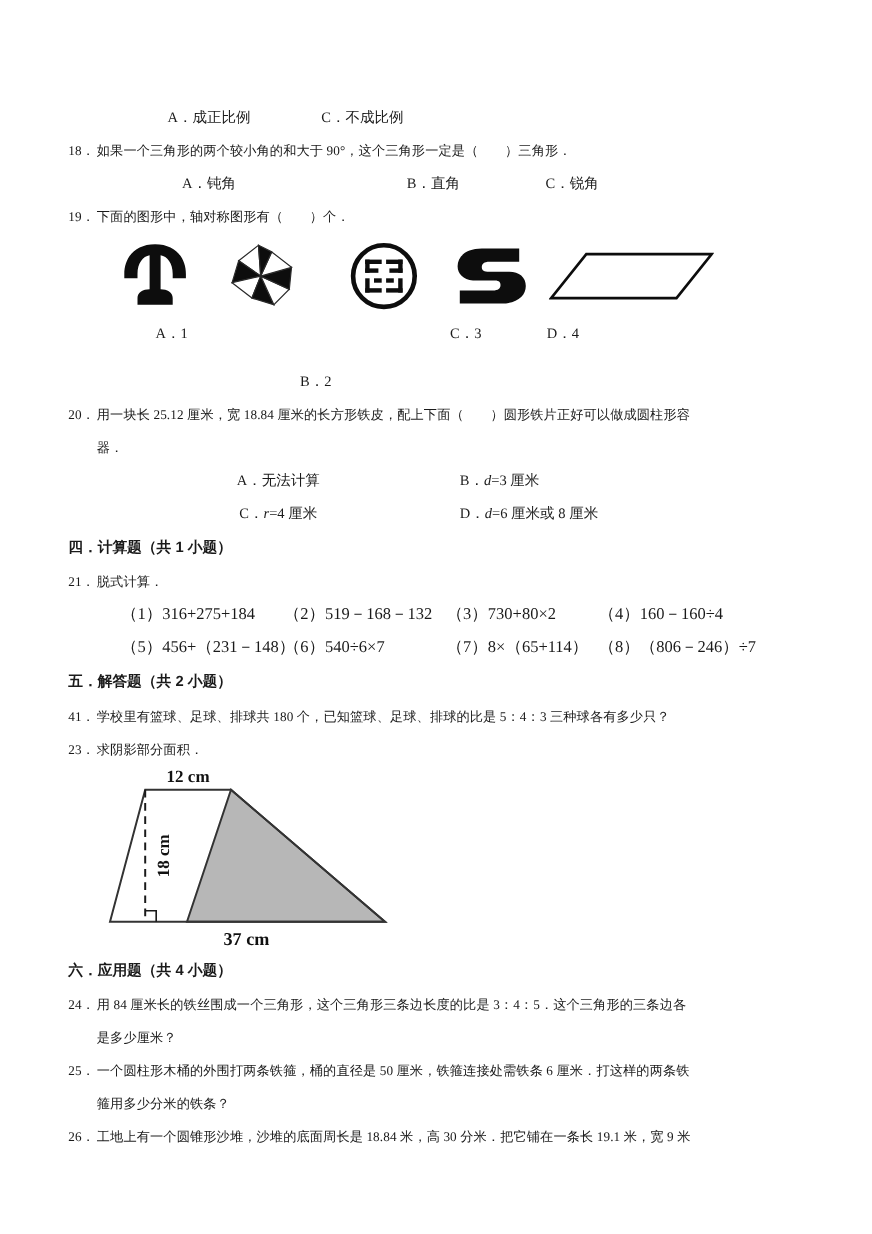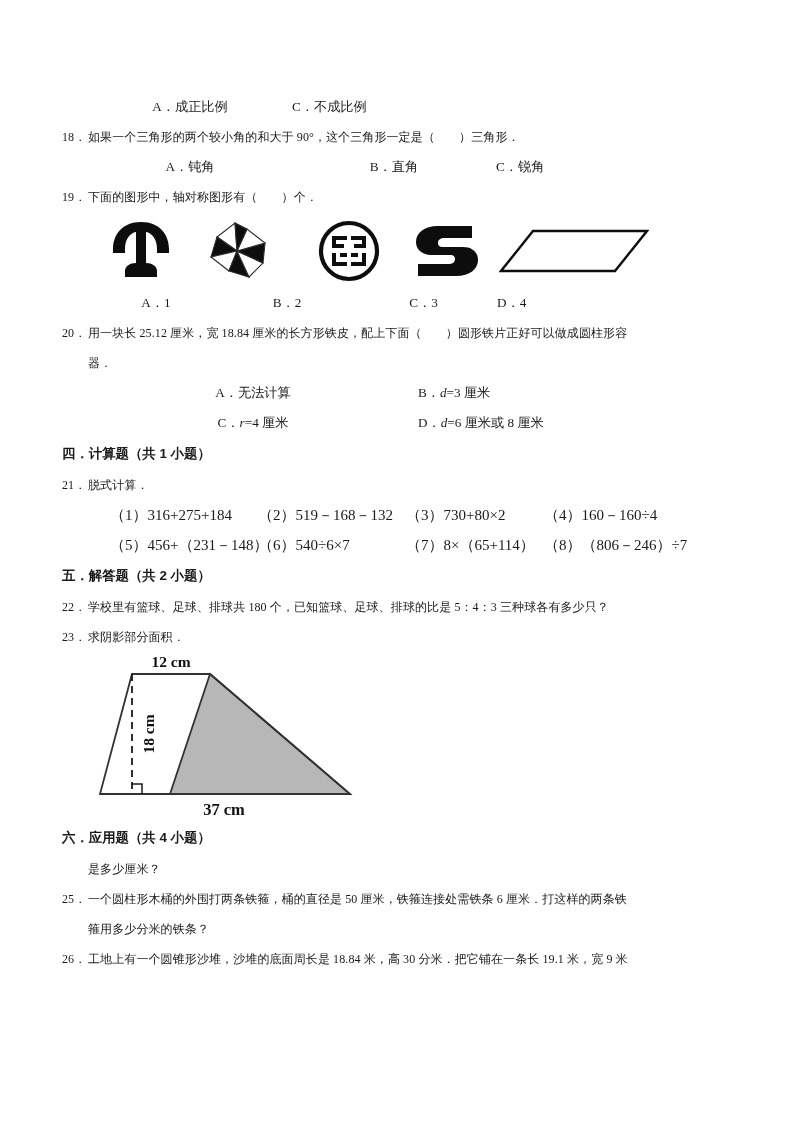--- a/index.html
+++ b/index.html
@@ -185,21 +185,21 @@
 
       <div class="fig-slot" style="left:432px; width:160px;">
         <svg width="150" height="52" viewBox="0 0 150 52">
           <polygon points="34,6 148,6 116,46 2,46" fill="#ffffff" stroke="#0d0d0d" stroke-width="2.4"></polygon>
         </svg>
       </div>
     </div>
 
     <div class="opts">
       <span class="op" style="width:136px;">A．1</span>
-      <span class="op" style="width:126px;">B．2</span>
+      <span class="op" style="width:126px;margin-top:44px;">B．2</span>
       <span class="op" style="width:147px;">C．3</span>
       <span class="op">D．4</span>
     </div>
 
     <div class="qline">
       <span class="qnum">20．</span><span>用一块长 25.12 厘米，宽 18.84 厘米的长方形铁皮，配上下面（　　）圆形铁片正好可以做成圆柱形容</span>
     </div>
     <div class="qline indent">
       <span>器．</span>
     </div>
@@ -227,21 +227,21 @@
     <div class="calc-row calc-row2">
       <span class="ci c2-w1">（5）456+（231－148）</span>
       <span class="ci c2-w2">（6）540÷6×7</span>
       <span class="ci c2-w3">（7）8×（65+114）</span>
       <span class="ci">（8）（806－246）÷7</span>
     </div>
 
     <div class="sec-head">五．解答题（共 2 小题）</div>
 
     <div class="qline">
-      <span class="qnum">22．</span><span>学校里有篮球、足球、排球共 180 个，已知篮球、足球、排球的比是 5：4：3 三种球各有多少只？</span>
+      <span class="qnum">41．</span><span>学校里有篮球、足球、排球共 180 个，已知篮球、足球、排球的比是 5：4：3 三种球各有多少只？</span>
     </div>
 
     <div class="qline">
       <span class="qnum">23．</span><span>求阴影部分面积．</span>
     </div>
 
     <div class="geo-wrap">
       <svg width="290" height="166" viewBox="0 0 290 166">
 
         <polygon points="118,20 258,140 78,140" fill="#b7b7b7" stroke="#333333" stroke-width="1.8"></polygon>
@@ -255,20 +255,23 @@
         <text x="79" y="13" font-family="Liberation Serif, serif" font-size="15.5" font-weight="bold" text-anchor="middle" fill="#111">12 cm</text>
 
         <text x="0" y="0" transform="translate(62,80) rotate(-90)" font-family="Liberation Serif, serif" font-size="15.5" font-weight="bold" text-anchor="middle" fill="#111">18 cm</text>
 
         <text x="132" y="161" font-family="Liberation Serif, serif" font-size="16.5" font-weight="bold" text-anchor="middle" fill="#111">37 cm</text>
       </svg>
     </div>
 
     <div class="sec-head">六．应用题（共 4 小题）</div>
 
+    <div class="qline">
+      <span class="qnum">24．</span><span>用 84 厘米长的铁丝围成一个三角形，这个三角形三条边长度的比是 3：4：5．这个三角形的三条边各</span>
+    </div>
     <div class="qline indent">
       <span>是多少厘米？</span>
     </div>
 
     <div class="qline">
       <span class="qnum">25．</span><span>一个圆柱形木桶的外围打两条铁箍，桶的直径是 50 厘米，铁箍连接处需铁条 6 厘米．打这样的两条铁</span>
     </div>
     <div class="qline indent">
       <span>箍用多少分米的铁条？</span>
     </div>

